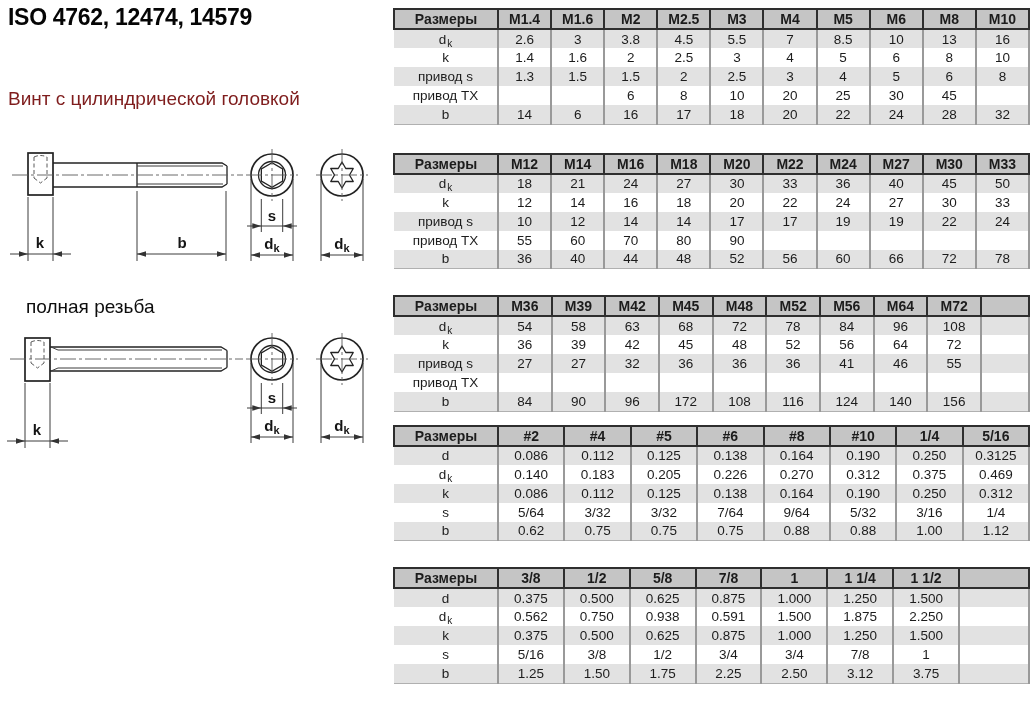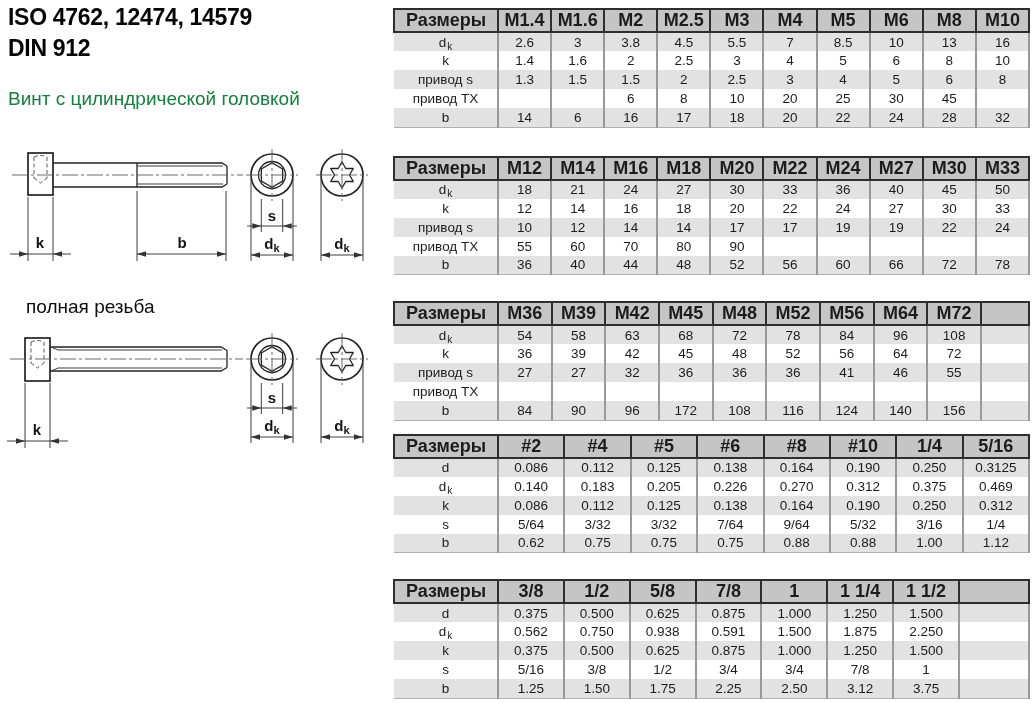--- a/index.html
+++ b/index.html
@@ -15,21 +15,21 @@
     width:1034px;height:703px;background:#ffffff;overflow:hidden;
     font-family:"Liberation Sans",sans-serif;color:var(--ink);
     position:relative;
   }
   .page{position:absolute;inset:0;}
 
   
   .left-col{position:absolute;left:0;top:0;width:392px;height:703px;}
   .title-block{position:absolute;left:8px;top:2px;line-height:31px;}
   .title-line{font-size:23px;font-weight:bold;color:#050505;letter-spacing:-0.3px;}
-  .subtitle{position:absolute;left:8px;top:88px;font-size:19px;color:#15803d;}
+  .subtitle{position:absolute;left:8px;top:88px;font-size:19px;color:#7f1d1d;}
   .full-thread{position:absolute;left:26px;top:296px;font-size:19px;color:#0d0d0d;text-align:right;}
   svg.drawing{position:absolute;left:0;}
   #drawing1{top:145px;}
   #drawing2{top:330px;}
 
   
   .ol{stroke:#232323;stroke-width:1.7;fill:none;}
   .ol2{stroke:#232323;stroke-width:1.3;fill:none;}
   .cl{stroke:#5a5a5a;stroke-width:0.9;fill:none;stroke-dasharray:16 3 3 3;}
   .hl{stroke:#5a5a5a;stroke-width:1;fill:none;stroke-dasharray:4 2.5;}
@@ -50,21 +50,21 @@
   table.spec:nth-of-type(3){margin-top:26px;}
   table.spec:nth-of-type(4){margin-top:13px;}
   table.spec:nth-of-type(5){margin-top:26px;}
   .spec col.col-label{width:104px;}
   .spec-metric-large col.col-blank{width:48px;}
   .spec-inch-large col.col-blank{width:70px;}
   .spec th{
     background:var(--header-bg);
     border:2px solid var(--border-dark);
     height:20px;padding:0 2px;text-align:center;
-    font-weight:bold;font-size:18px;
+    font-weight:bold;font-size:14px;
   }
   .spec td{
     height:19px;padding:0 2px;text-align:center;
     border-left:2px solid var(--border-gray);
     background:#ffffff;
   }
   .spec td:first-child{border-left:none;}
   .spec td:last-child{border-right:2px solid var(--border-gray);}
   .spec tr.alt td{background:var(--alt-bg);}
   .spec tbody tr:last-child td{border-bottom:1px solid #b0b0b0;}
@@ -72,21 +72,20 @@
 </style>
 </head>
 <body>
 
 <div class="page">
 
   <div class="left-col">
 
     <div class="title-block">
       <div class="title-line">ISO 4762, 12474, 14579</div>
-      <div class="title-line">DIN 912</div>
     </div>
 
     <div class="subtitle">Винт с цилиндрической головкой</div>
 
     <svg id="drawing1" class="drawing" width="392" height="122" viewBox="0 0 392 122">
 
       <rect class="ol" x="28" y="8" width="25" height="42"></rect>
       <path class="hl" d="M34 12 V33 M47 12 V33 M34 12 Q40.5 9 47 12 M34 33 L40.5 38 L47 33"></path>
       <path class="ol2" d="M53 18 H137 M53 42 H137"></path>
       <path class="ol2" d="M137 18 H222 L227 21 M137 42 H222 L227 39 M137 18 V42 M227 21 V39"></path>

